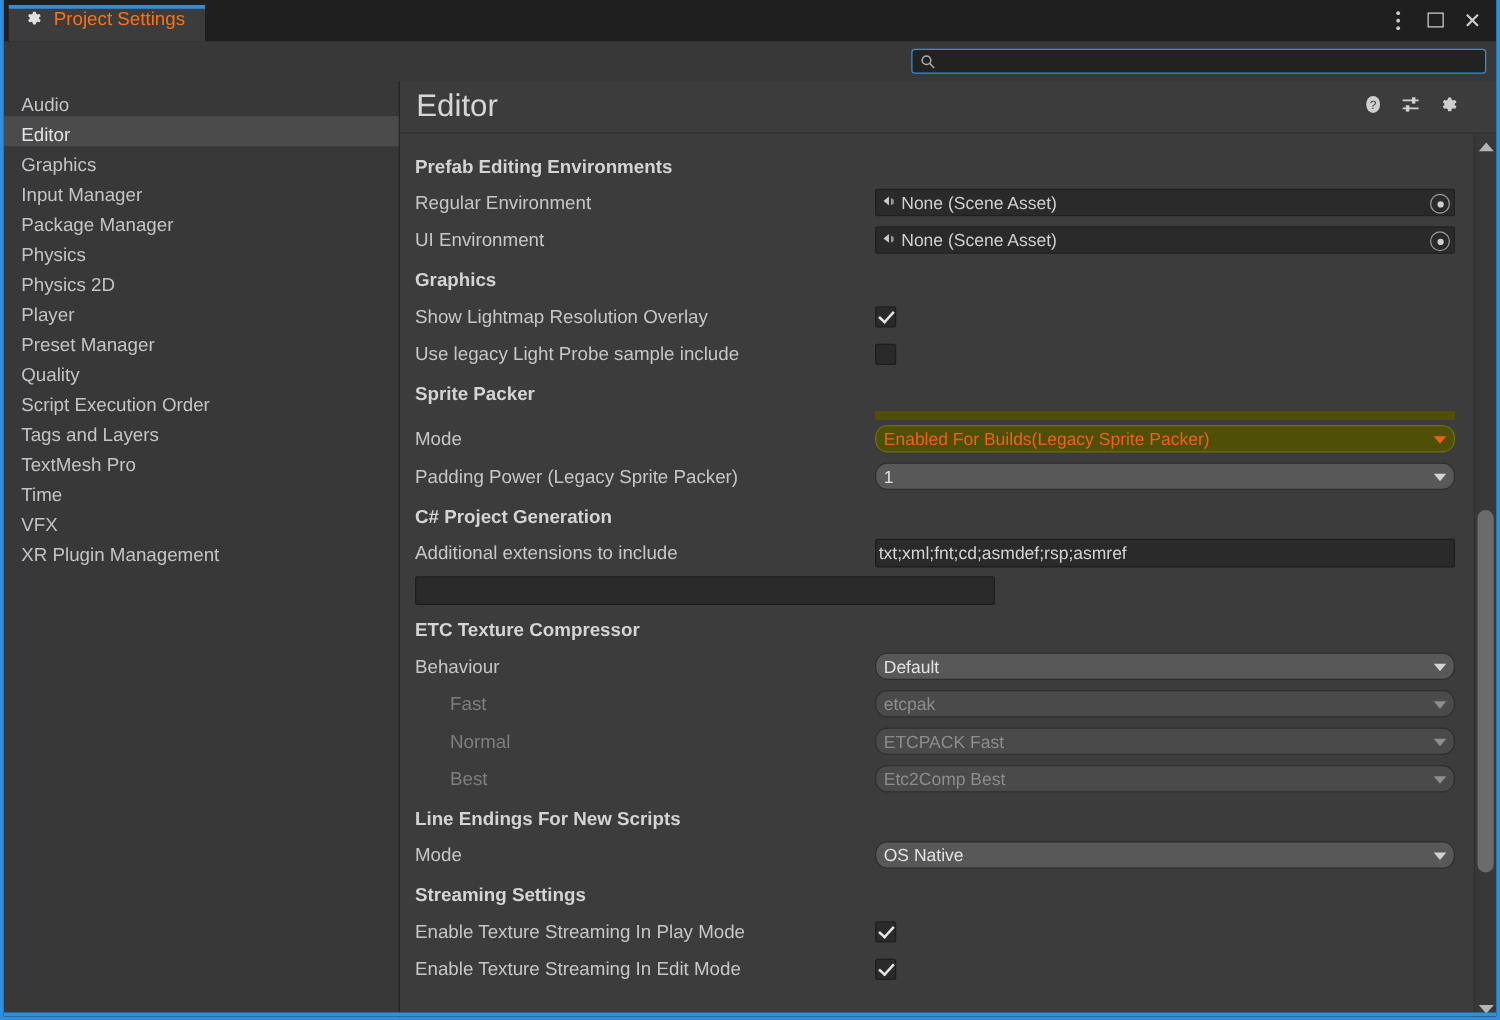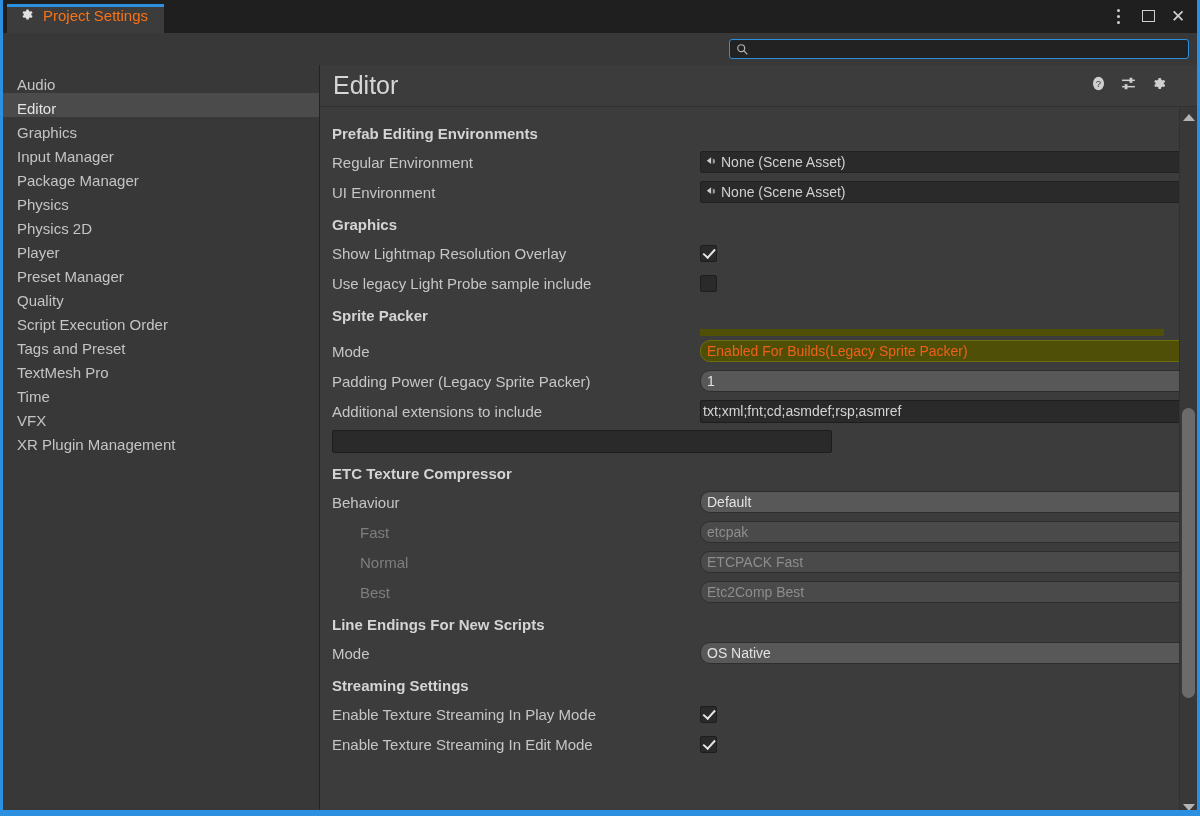--- a/index.html
+++ b/index.html
@@ -142,21 +142,21 @@
   .row .lbl {
     width: 368px;
     color: #c6c6c6;
     font-size: 15px;
     white-space: nowrap;
     flex-shrink: 0;
   }
   .row.indent .lbl { padding-left: 28px; }
   .row.disabled .lbl { color: #7e7e7e; }
 
-  .field { width: 500px; flex-shrink: 0; }
+  .field { width: 464px; flex-shrink: 0; }
 
   
   .objfield {
     height: 22px;
     background: #2a2a2a;
     border: 1px solid #212121;
     border-radius: 2px;
     display: flex; align-items: center;
     position: relative;
     padding-left: 4px;
@@ -341,21 +341,21 @@
         <div class="side-item">
           <span>Preset Manager</span>
         </div>
         <div class="side-item">
           <span>Quality</span>
         </div>
         <div class="side-item">
           <span>Script Execution Order</span>
         </div>
         <div class="side-item">
-          <span>Tags and Preset</span>
+          <span>Tags and Layers</span>
         </div>
         <div class="side-item">
           <span>TextMesh Pro</span>
         </div>
         <div class="side-item">
           <span>Time</span>
         </div>
         <div class="side-item">
           <span>VFX</span>
         </div>
@@ -449,20 +449,21 @@
           </div>
           <div class="row">
             <div class="lbl">Padding Power (Legacy Sprite Packer)</div>
             <div class="field">
               <div class="dd">
                 <span>1</span>
                 <span class="arr"></span>
               </div>
             </div>
           </div>
+          <div class="sec-head">C# Project Generation</div>
           <div class="row">
             <div class="lbl">Additional extensions to include</div>
             <div class="field">
               <div class="tfield">
                 <span>txt;xml;fnt;cd;asmdef;rsp;asmref</span>
               </div>
             </div>
           </div>
           <div class="row">
             <div class="field">

